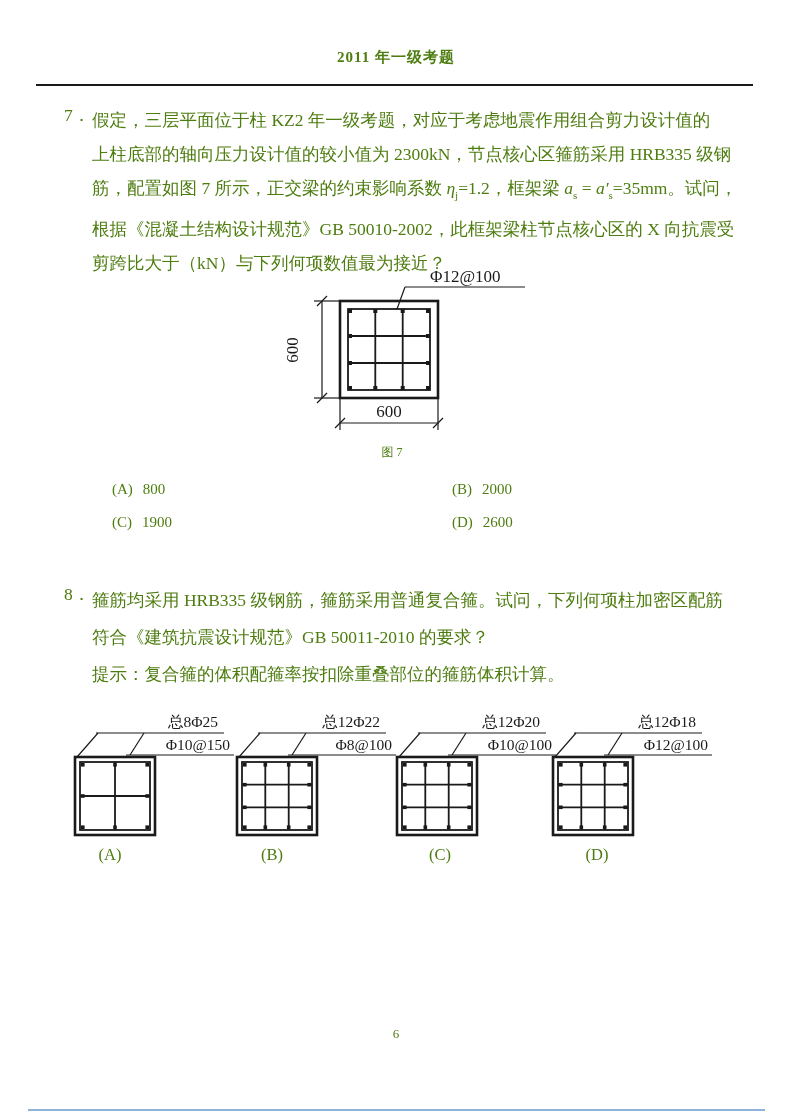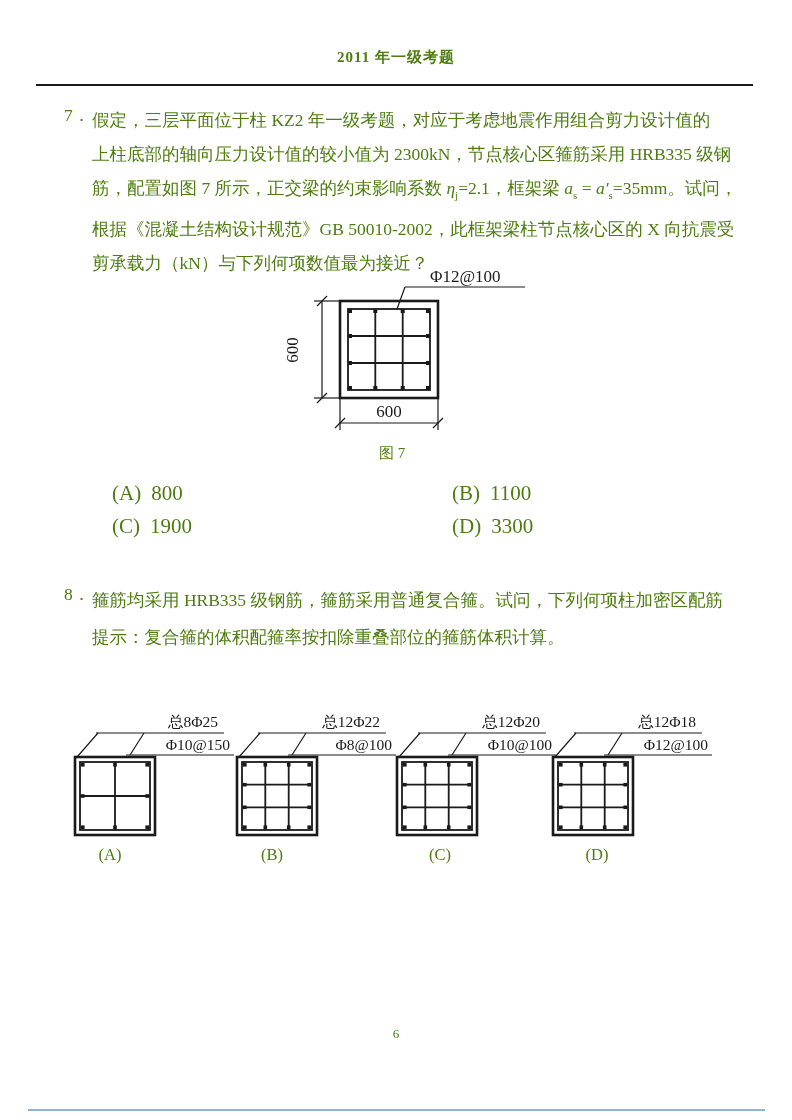--- a/index.html
+++ b/index.html
@@ -22,22 +22,22 @@
   .q8 .qbody p{line-height:37px;}
   sub{font-size:11px;}
   .it{font-style:italic;}
   svg line,svg rect{stroke:#1a1a1a;fill:none;}
   svg rect.bar{fill:#1a1a1a;stroke:none;}
   svg .thin{stroke-width:1.2;}
   svg .mid{stroke-width:1.8;}
   svg .thick{stroke-width:2.6;}
   svg text{fill:#1a1a1a;font-family:"Liberation Serif","DejaVu Serif",serif;}
   .fig7-svg{position:absolute;left:278px;top:260px;}
-  .fig7-caption{position:absolute;top:444px;left:336px;width:112px;text-align:center;font-size:15px;}
-  .opt{position:absolute;font-size:21px;}
+  .fig7-caption{position:absolute;top:444px;left:336px;width:112px;text-align:center;font-size:12px;}
+  .opt{position:absolute;font-size:15px;}
   .opt .optval{margin-left:10px;}
   .opt-a{left:112px;top:481px;}
   .opt-b{left:452px;top:481px;}
   .opt-c{left:112px;top:514px;}
   .opt-d{left:452px;top:514px;}
   .sec-svg{position:absolute;top:703px;}
   .sec-a{left:58px;}
   .sec-b{left:220px;}
   .sec-c{left:380px;}
   .sec-d{left:536px;}
@@ -56,23 +56,23 @@
 <div class="page">
 
   <div class="header">2011 年一级考题</div>
   <div class="header-rule"></div>
 
   <section class="question q7">
     <span class="qnum">7．</span>
     <div class="qbody">
       <p>假定，三层平面位于柱 KZ2 年一级考题，对应于考虑地震作用组合剪力设计值的</p>
       <p>上柱底部的轴向压力设计值的较小值为 2300kN，节点核心区箍筋采用 HRB335 级钢</p>
-      <p><span>筋，配置如图 7 所示，正交梁的约束影响系数 </span><span class="it">η</span><sub>j</sub><span>=2.1，框架梁 </span><span class="it">a</span><sub>s</sub><span> = </span><span class="it">a′</span><sub>s</sub><span>=35mm。试问，</span></p>
+      <p><span>筋，配置如图 7 所示，正交梁的约束影响系数 </span><span class="it">η</span><sub>j</sub><span>=1.2，框架梁 </span><span class="it">a</span><sub>s</sub><span> = </span><span class="it">a′</span><sub>s</sub><span>=35mm。试问，</span></p>
       <p>根据《混凝土结构设计规范》GB 50010-2002，此框架梁柱节点核心区的 X 向抗震受</p>
-      <p>剪承载力（kN）与下列何项数值最为接近？</p>
+      <p>剪跨比大于（kN）与下列何项数值最为接近？</p>
     </div>
   </section>
 
   <svg class="fig7-svg" width="252" height="212" viewBox="0 0 252 212">
     <text x="152" y="22" font-size="17">Φ12@100</text>
     <line class="thin" x1="127" y1="27" x2="247" y2="27"></line>
     <line class="thin" x1="127" y1="27" x2="119" y2="49"></line>
 
     <rect class="thick" x="62" y="41" width="98" height="97"></rect>
     <rect class="mid" x="70" y="49" width="82" height="81"></rect>
@@ -105,28 +105,29 @@
     <text x="111" y="157" text-anchor="middle" font-size="17">600</text>
     <line class="thin" x1="62" y1="163" x2="160" y2="163"></line>
     <line class="thin" x1="62" y1="138" x2="62" y2="170"></line>
     <line class="thin" x1="160" y1="138" x2="160" y2="170"></line>
     <line class="thin" x1="57" y1="168" x2="67" y2="158"></line>
     <line class="thin" x1="155" y1="168" x2="165" y2="158"></line>
   </svg>
   <div class="fig7-caption">图 7</div>
 
   <div class="opt opt-a"><span>(A)</span><span class="optval">800</span></div>
-  <div class="opt opt-b"><span>(B)</span><span class="optval">1100</span></div>
+  <div class="opt opt-b"><span>(B)</span><span class="optval">2000</span></div>
   <div class="opt opt-c"><span>(C)</span><span class="optval">1900</span></div>
-  <div class="opt opt-d"><span>(D)</span><span class="optval">3300</span></div>
+  <div class="opt opt-d"><span>(D)</span><span class="optval">2600</span></div>
 
   <section class="question q8">
     <span class="qnum">8．</span>
     <div class="qbody">
       <p>箍筋均采用 HRB335 级钢筋，箍筋采用普通复合箍。试问，下列何项柱加密区配筋</p>
+      <p>符合《建筑抗震设计规范》GB 50011-2010 的要求？</p>
       <p>提示：复合箍的体积配箍率按扣除重叠部位的箍筋体积计算。</p>
     </div>
   </section>
 
   <svg class="sec-svg sec-a" width="178" height="140" viewBox="0 0 178 140">
     <text x="160" y="24" text-anchor="end">总8Φ25</text>
     <line class="thin" x1="38" y1="30" x2="166" y2="30"></line>
     <text x="172" y="47" text-anchor="end">Φ10@150</text>
     <line class="thin" x1="68" y1="52" x2="176" y2="52"></line>
     <line class="thin" x1="19" y1="54" x2="40" y2="30"></line>

